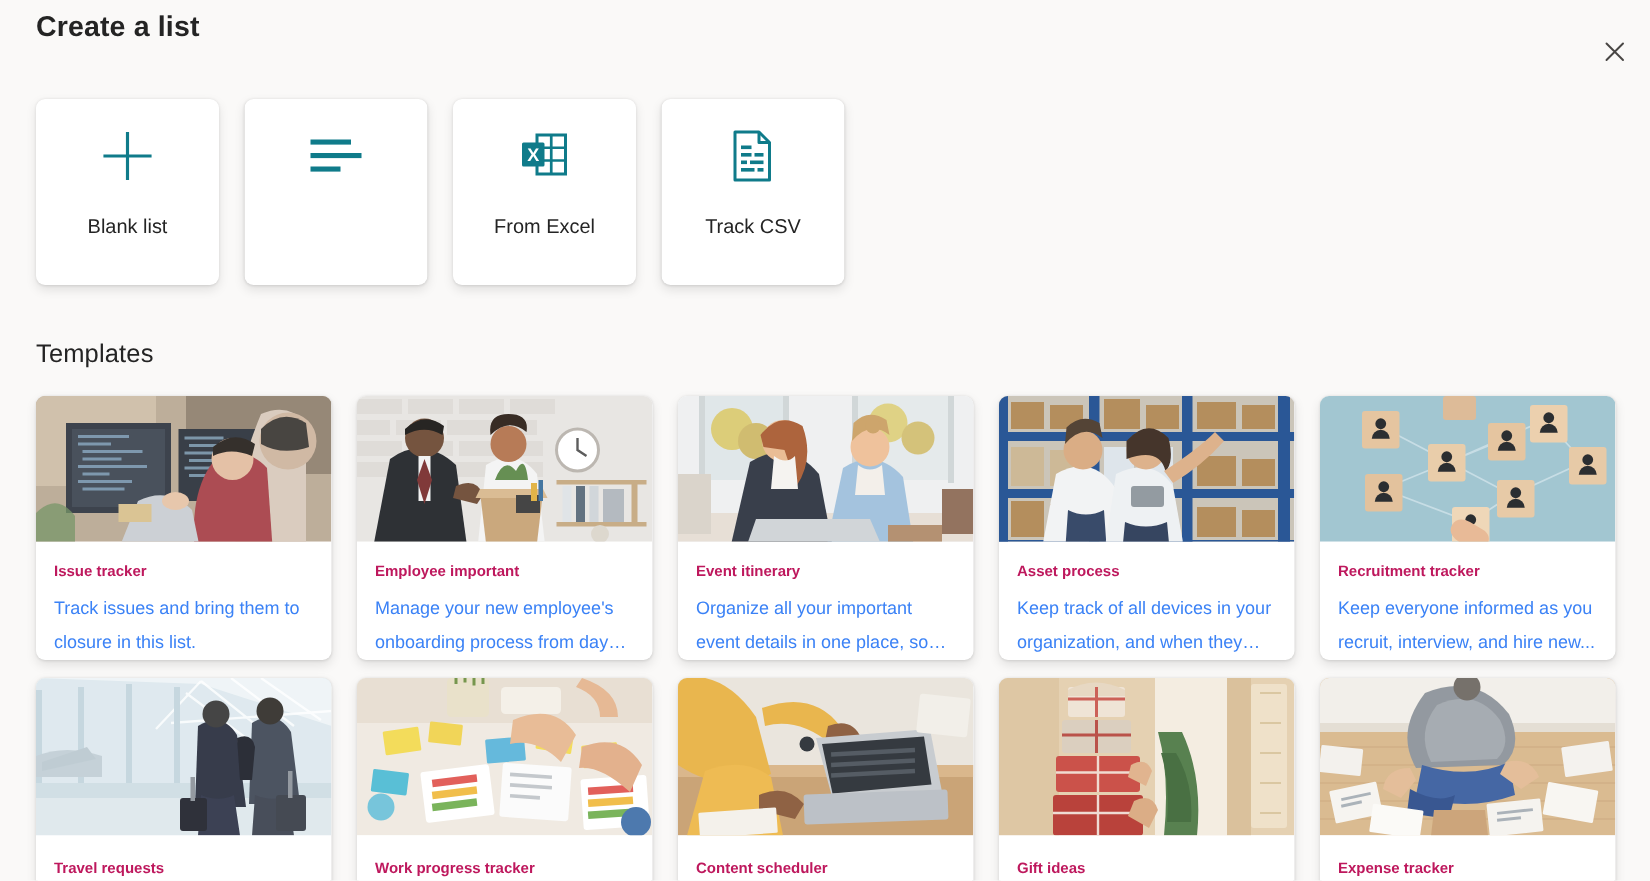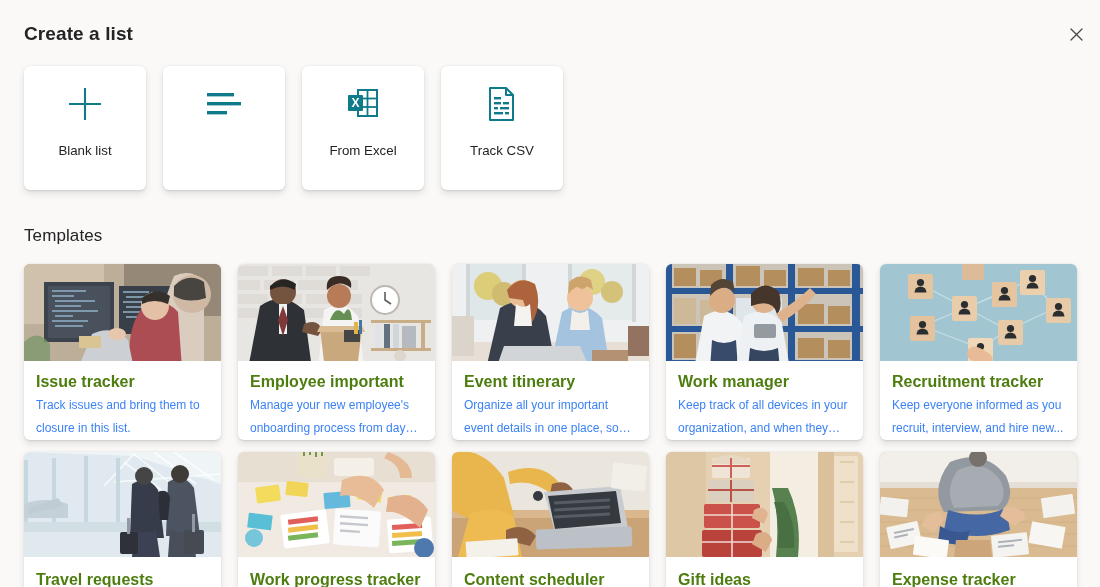--- a/index.html
+++ b/index.html
@@ -7,21 +7,21 @@
     width: 1100px; height: 587px;
     overflow: hidden;
     background: #faf9f8;
     font-family: "Liberation Sans", sans-serif;
     color: #242424;
   }
   .panel { position: relative; width: 1100px; height: 587px; background: #faf9f8; }
 
   
   .page-title {
-    position: absolute; left: 24px; top: 23px;
+    position: absolute; left: 24px; top: 8px;
     font-size: 19px; font-weight: 600; letter-spacing: .1px; color: #242424;
   }
   .close-btn {
     position: absolute; right: 8px; top: 18px;
     width: 32px; height: 32px; border: none; background: transparent;
     display: flex; align-items: center; justify-content: center;
     cursor: pointer; border-radius: 4px; color: #484644;
   }
   .close-btn svg { display: block; }
 
@@ -63,21 +63,21 @@
   .tpl-card {
     width: 197px; height: 176px;
     background: #ffffff; border-radius: 6px; overflow: hidden;
     box-shadow: 0 .6px 1.8px rgba(0,0,0,.10), 0 3.2px 7.2px rgba(0,0,0,.10);
     cursor: pointer; display: flex; flex-direction: column;
   }
   .tpl-thumb { width: 197px; height: 105px; position: relative; overflow: hidden; }
   .tpl-thumb svg { display: block; width: 197px; height: 105px; }
   .tpl-body { padding: 12px 12px 0 12px; }
   .tpl-name {
-    font-size: 16px; font-weight: 600; color: #4d7c0f;
+    font-size: 10px; font-weight: 600; color: #be185d;
     line-height: 18px; white-space: nowrap; overflow: hidden; text-overflow: ellipsis;
   }
   .tpl-desc {
     margin-top: 3px;
     font-size: 12px; color: #3b82f6; line-height: 23px;
     display: -webkit-box; -webkit-line-clamp: 2; -webkit-box-orient: vertical;
     overflow: hidden;
   }
   
   .tpl-grid .row2 .tpl-body { padding-top: 14px; }
@@ -341,21 +341,21 @@
           <path d="M78 52 q24 -12 38 8 l8 45 -54 0z" fill="#eef1f3"></path>
           <circle cx="98" cy="36" r="13" fill="#dcae86"></circle>
           <path d="M85 30 q14 -16 28 -2 q4 16 -2 22 q-4 -16 -26 -8z" fill="#3c2b20"></path>
           <rect x="88" y="60" width="22" height="14" rx="2" fill="#8e969c"></rect>
           <path d="M110 50 q22 -14 34 -26 l6 6 q-14 16 -34 28z" fill="#dcae86"></path>
           <path d="M84 84 q14 6 28 0 l2 21 -32 0z" fill="#2c3b58"></path>
           <rect width="197" height="105" fill="#ffffff" opacity=".05"></rect>
         </svg>
       </div>
       <div class="tpl-body">
-        <div class="tpl-name">Work manager</div>
+        <div class="tpl-name">Asset process</div>
         <div class="tpl-desc">Keep track of all devices in your organization, and when they are...</div>
       </div>
     </div>
 
     <div class="tpl-card">
       <div class="tpl-thumb">
         <svg viewBox="0 0 197 105" preserveAspectRatio="xMidYMid slice">
           <rect width="197" height="105" fill="#9fc4d0"></rect>
           <g stroke="#c9dfe6" stroke-width="1.2" fill="none" opacity=".9">
             <path d="M40 20 L86 44 L150 16 M86 44 L120 30 M86 44 L42 62 M86 44 L128 66 M42 62 L100 84 M128 66 L100 84 M150 16 L176 44 M176 44 L128 66"></path>

